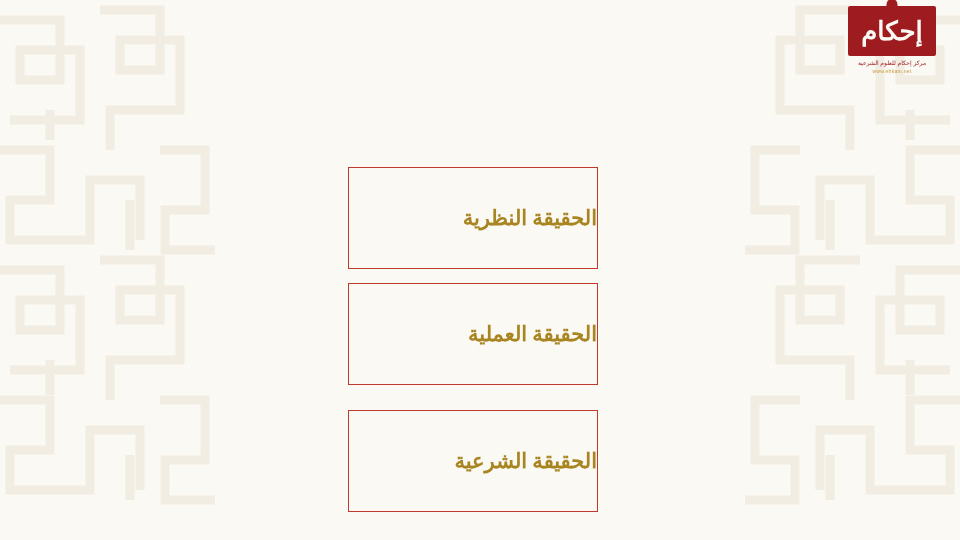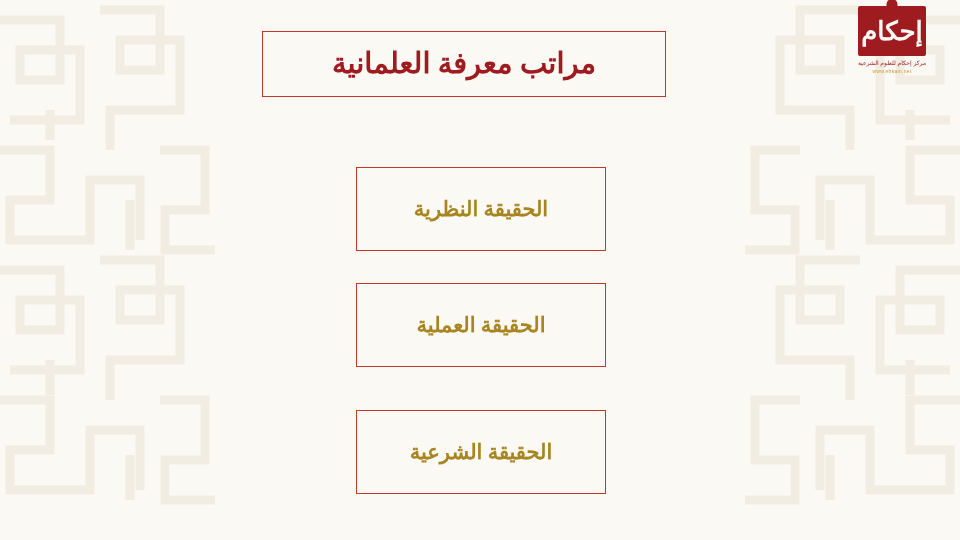--- a/index.html
+++ b/index.html
@@ -36,21 +36,21 @@
 
   
   .logo {
     position: absolute;
     top: 6px;
     right: 16px;
     width: 104px;
     text-align: center;
   }
   .logo-mark {
-    width: 68px;
+    width: 88px;
     height: 50px;
     margin: 0 auto;
     background: #9e1b20;
     position: relative;
     border-radius: 2px;
   }
   .logo-mark .arabic-mark {
     color: #fbf9f4;
     font-size: 26px;
     font-weight: bold;
@@ -98,28 +98,27 @@
     color: #9e1b20;
     font-size: 29px;
     font-weight: bold;
     font-family: "Liberation Serif", "DejaVu Serif", serif;
     line-height: 1.1;
   }
 
   
   .item-box {
     position: absolute;
-    left: 356px;
+    left: 348px;
     width: 250px;
-    height: 84px;
+    height: 102px;
     border: 1.4px solid #c0392b;
     background: transparent;
     display: flex;
     align-items: center;
-    justify-content: center;
     box-sizing: border-box;
   }
   .item-box.b1 { top: 167px; }
   .item-box.b2 { top: 283px; }
   .item-box.b3 { top: 410px; }
   .item-text {
     color: #a88520;
     font-size: 21px;
     font-weight: bold;
     font-family: "Liberation Serif", "DejaVu Serif", serif;
@@ -164,23 +163,20 @@
 
   <div class="logo">
     <div class="logo-mark">
       <div class="dome"></div>
       <div class="arabic-mark">إحكام</div>
     </div>
     <div class="logo-sub">مركز إحكام للعلوم الشرعية</div>
     <div class="logo-url">www.ehkam.net</div>
   </div>
 
-  <div class="title-box">
-    <div class="title-text">مراتب معرفة العلمانية</div>
-  </div>
 
   <div class="item-box b1">
     <div class="item-text">الحقيقة النظرية</div>
   </div>
 
   <div class="item-box b3">
     <div class="item-text">الحقيقة الشرعية</div>
   </div>
 
   <div class="item-box b2">

